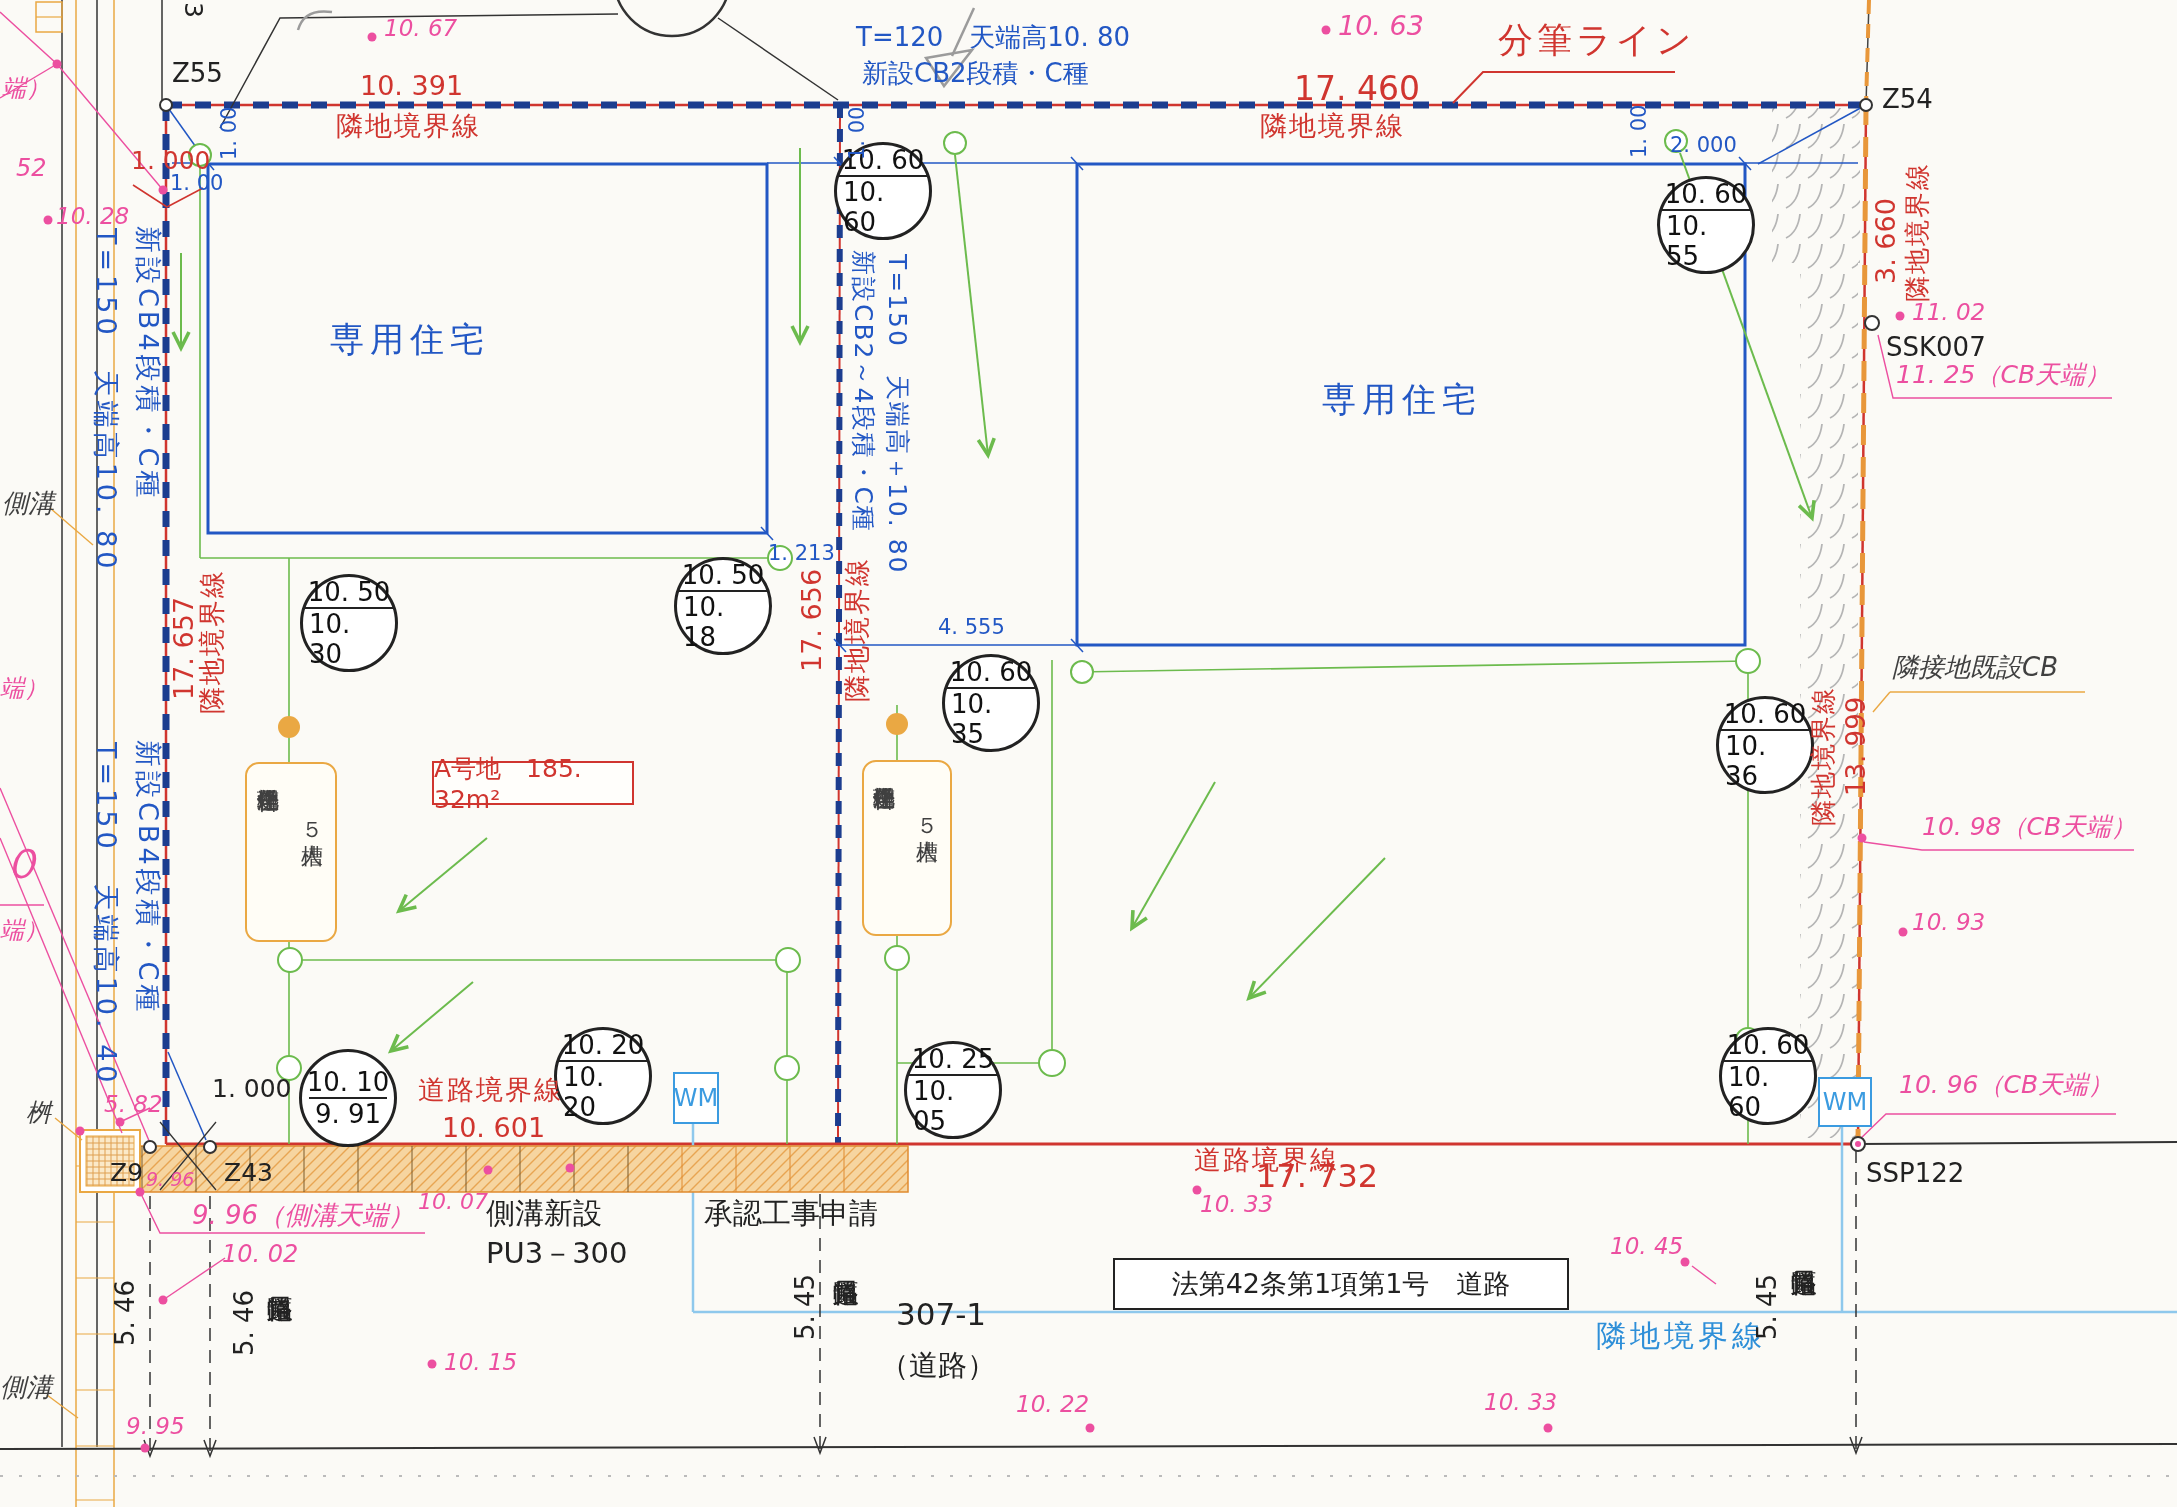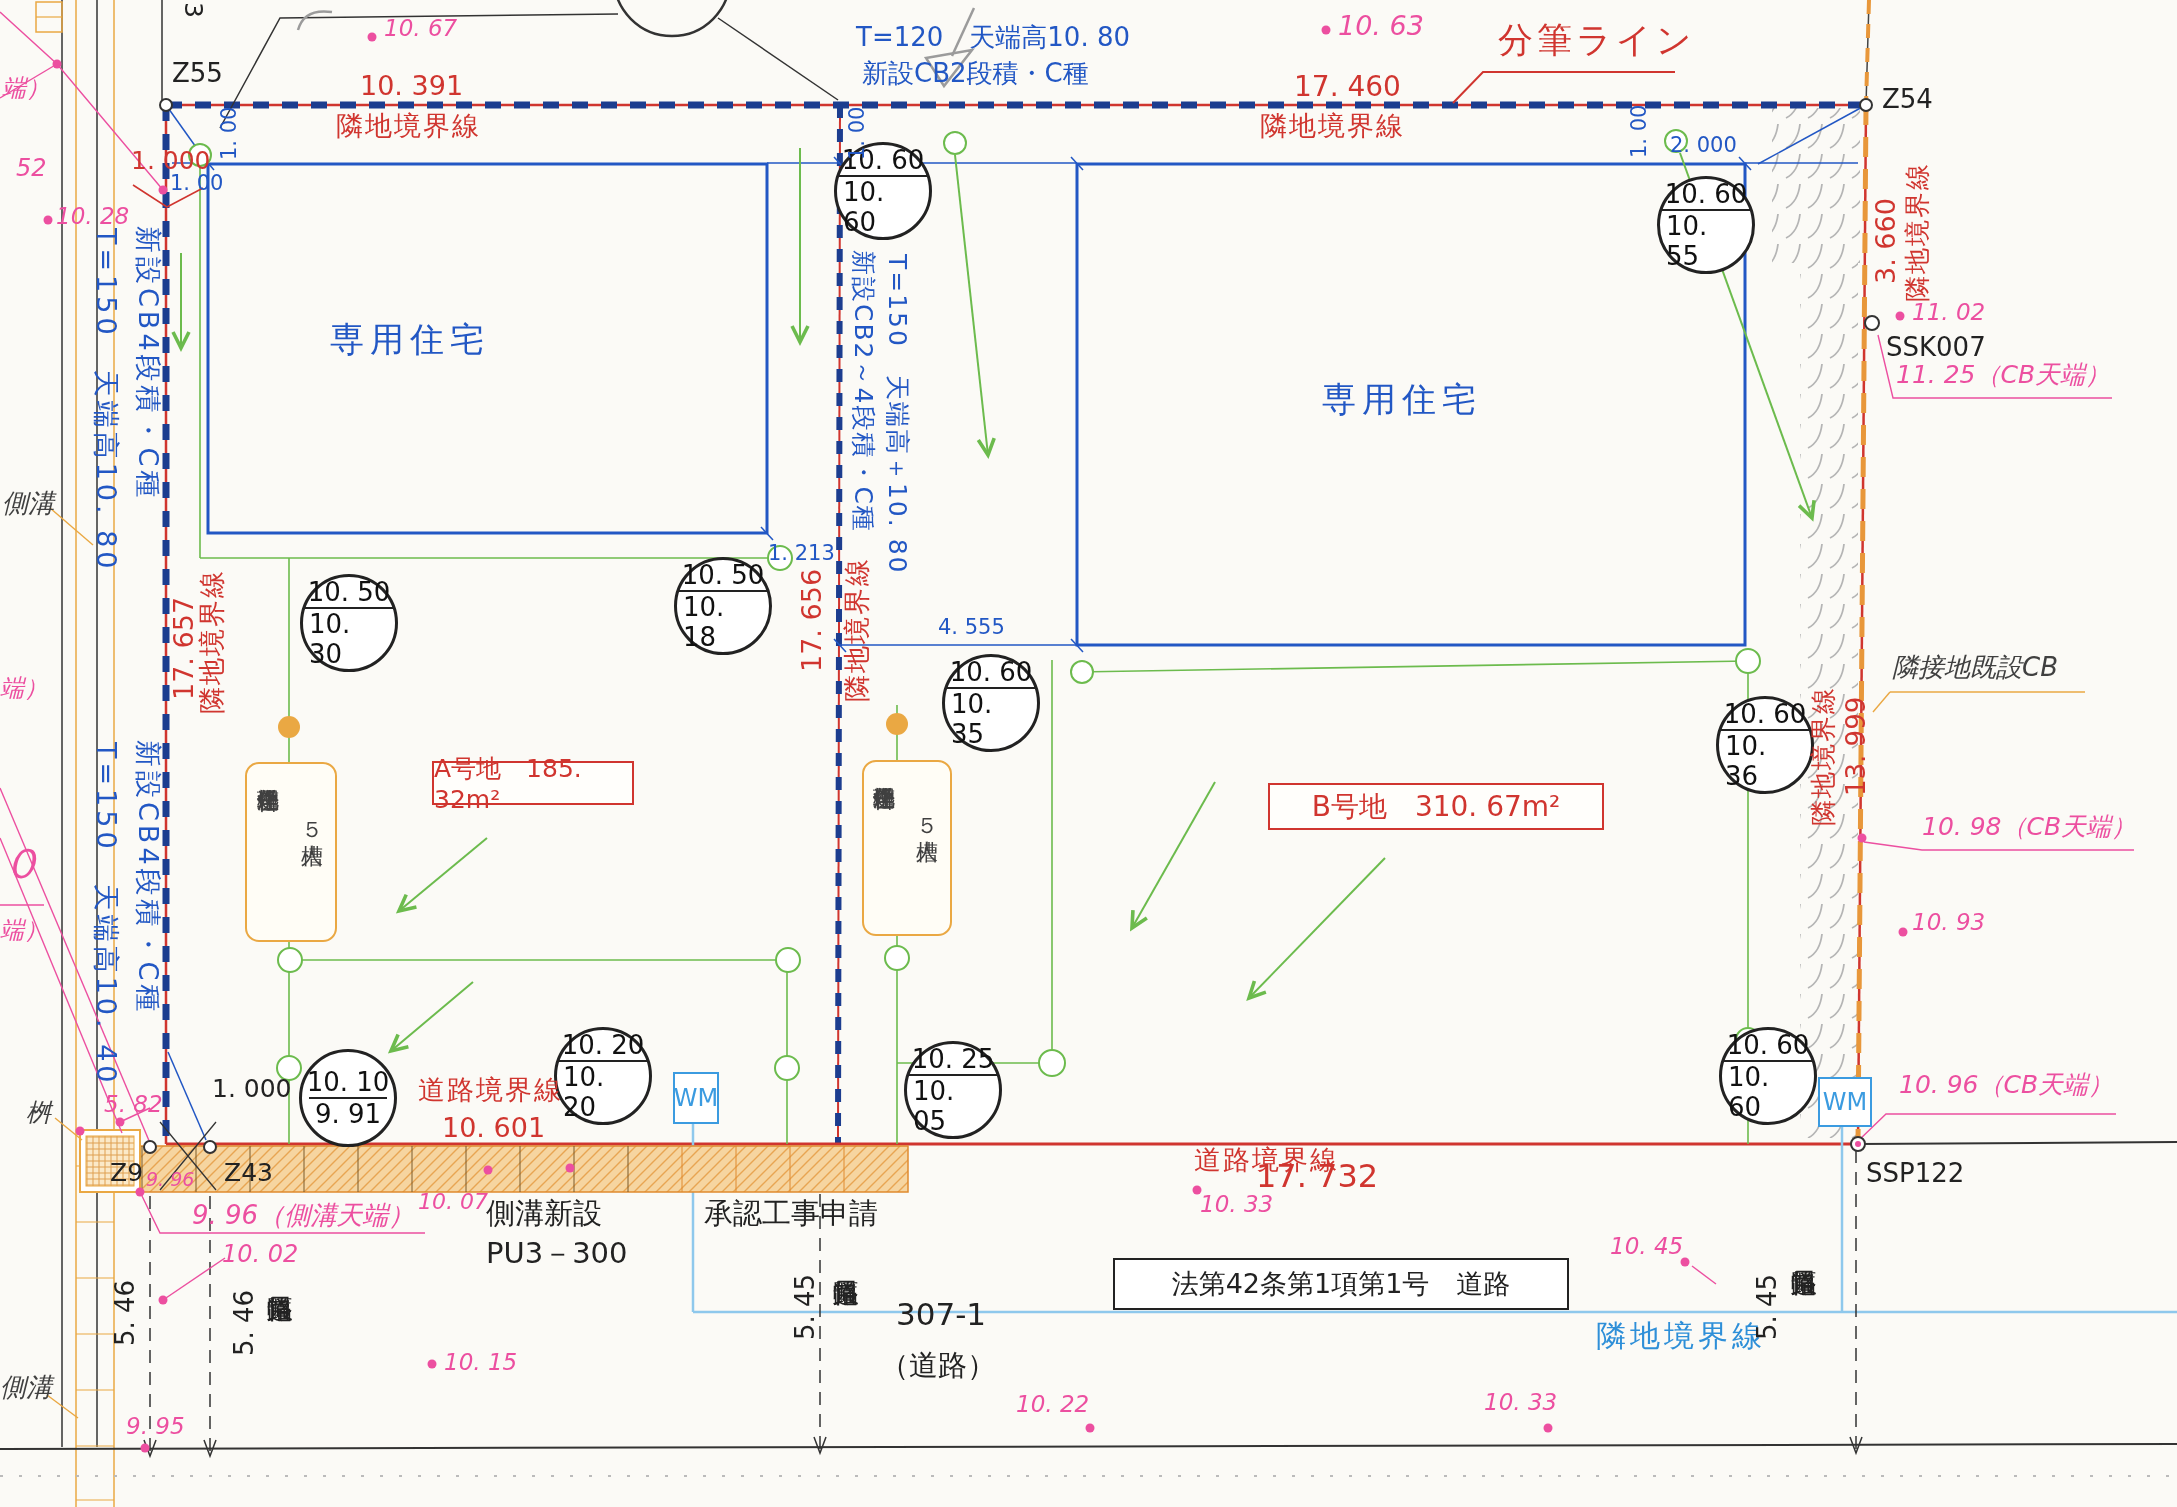--- a/index.html
+++ b/index.html
@@ -301,23 +301,20 @@
       <span class="vb">10. 05</span>
     </div>
 <div class="meas" style="left:1719px;top:1027px">
       <span class="vt">10. 60</span>
       <span class="vb">10. 60</span>
     </div>
 
 <div class="bbox" style="left:432px;top:761px;width:198px;height:40px">
       <span class="red" style="font-size:25px">A号地　185. 32m²</span>
     </div>
-<div class="bbox" style="left:1268px;top:783px;width:332px;height:43px">
-      <span class="red" style="font-size:28px">B号地　310. 67m²</span>
-    </div>
 <div class="lawbox" style="left:1113px;top:1258px;width:452px;height:48px">
       <span>法第42条第1項第1号　道路</span>
     </div>
 <div class="wbox" style="left:673px;top:1072px;width:42px;height:48px">
       <span>WM</span>
     </div>
 <div class="wbox" style="left:1818px;top:1077px;width:50px;height:46px">
       <span>WM</span>
     </div>
 
@@ -331,21 +328,21 @@
 </div>
 
 <span class="lbl blk rot90" style="left:206px;top:2px;font-size:25px">3</span>
 <span class="lbl blk" style="left:172px;top:60px;font-size:26px">Z55</span>
 <span class="lbl pink" style="left:384px;top:16px;font-size:23px">10. 67</span>
 <span class="lbl red" style="left:360px;top:72px;font-size:27px">10. 391</span>
 <span class="lbl red" style="left:336px;top:112px;font-size:27px;letter-spacing:2px">隣地境界線</span>
 <span class="lbl blue" style="left:856px;top:24px;font-size:26px">T=120　天端高10. 80</span>
 <span class="lbl blue" style="left:862px;top:60px;font-size:26px">新設CB2段積・C種</span>
 <span class="lbl pink" style="left:1338px;top:12px;font-size:27px">10. 63</span>
-<span class="lbl red" style="left:1294px;top:72px;font-size:28px">17. 460</span>
+<span class="lbl red" style="left:1294px;top:72px;font-size:33px">17. 460</span>
 <span class="lbl red" style="left:1260px;top:112px;font-size:27px;letter-spacing:2px">隣地境界線</span>
 <span class="lbl red" style="left:1498px;top:22px;font-size:35px;letter-spacing:4px">分筆ライン</span>
 <span class="lbl blk" style="left:1882px;top:86px;font-size:26px">Z54</span>
 
 <span class="lbl pink" style="left:2px;top:76px;font-size:24px">端）</span>
 <span class="lbl pink" style="left:16px;top:156px;font-size:24px">52</span>
 <span class="lbl pink" style="left:56px;top:204px;font-size:23px">10. 28</span>
 <span class="lbl orange" style="left:2px;top:490px;font-size:26px;font-style:italic">側溝</span>
 <span class="lbl blue rot90" style="left:120px;top:228px;font-size:27px;letter-spacing:4px">T=150　天端高10. 80</span>
 <span class="lbl blue rot90" style="left:162px;top:226px;font-size:27px;letter-spacing:4px">新設CB4段積・C種</span>

